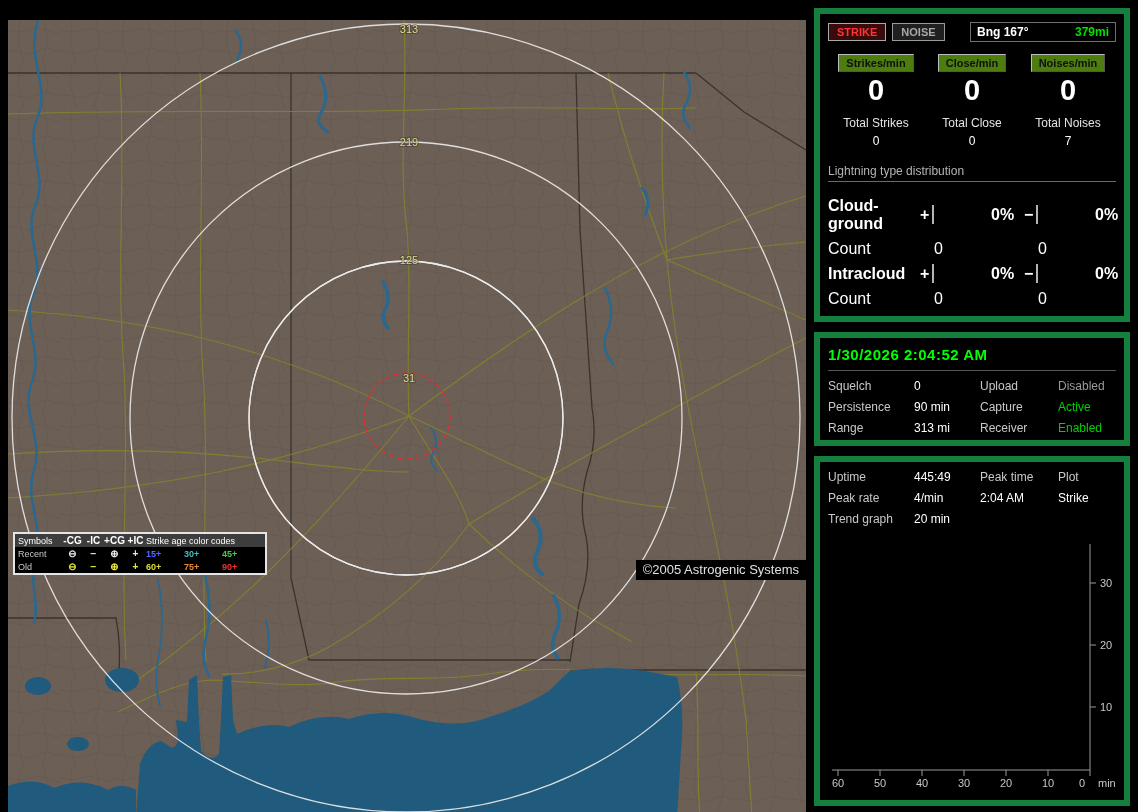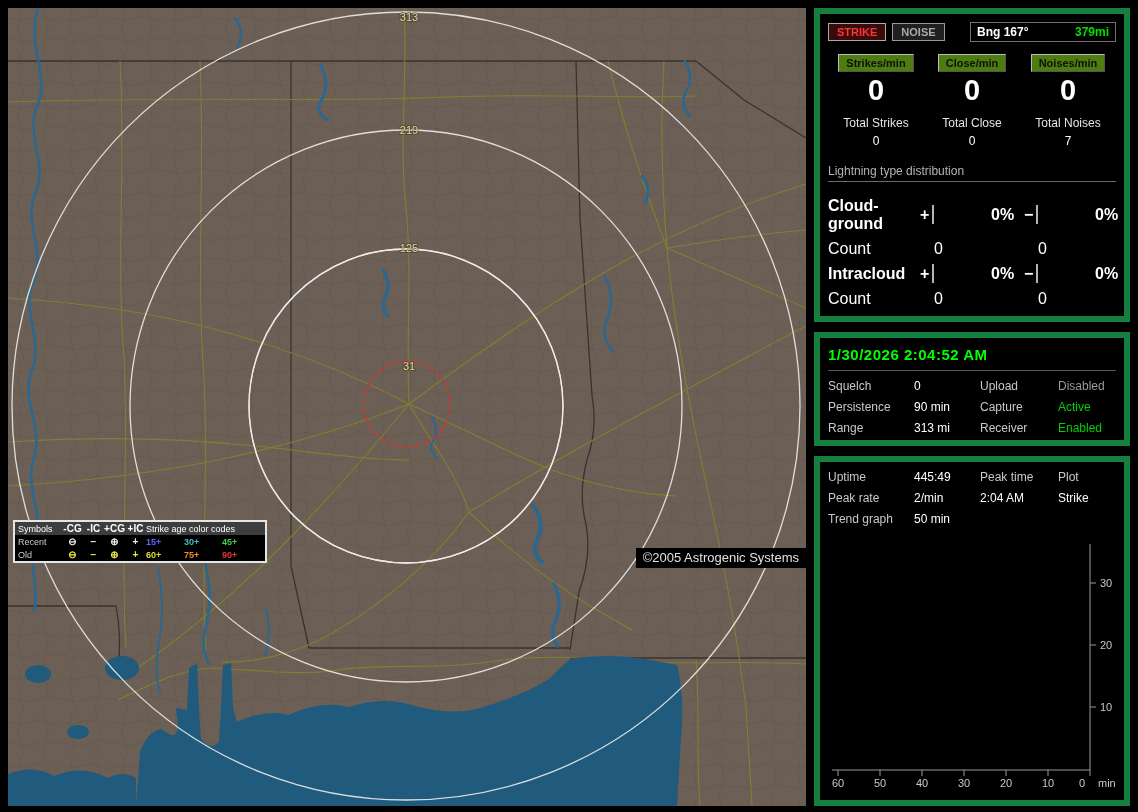--- a/index.html
+++ b/index.html
@@ -1,21 +1,21 @@
 <!DOCTYPE html>
 <html><head>
 <meta charset="utf-8">
 <style>
   html,body { margin:0; padding:0; background:#000; }
   body { width:1138px; height:812px; overflow:hidden;
          font-family:"Liberation Sans", sans-serif; }
   .screen { position:relative; width:1138px; height:812px; background:#000; }
 
   
-  .map { position:absolute; left:8px; top:8px; width:798px; height:560px; background:#6c5f56; }
+  .map { position:absolute; left:8px; top:20px; width:798px; height:560px; background:#6c5f56; }
   .map svg { display:block; }
 
   .legend { position:absolute; left:5px; bottom:5px; width:250px; background:#000;
             border:2px solid #e5e5e5; font-size:9px; color:#ddd; line-height:12px; }
   .lg-row { display:grid; grid-template-columns:44px 21px 21px 21px 21px 38px 38px 38px;
             align-items:center; padding:0 3px; height:13px; }
   .lg-header { background:#3d3d3d; color:#fff; }
   .lg-agehdr { grid-column:6 / span 3; white-space:nowrap; }
   .lg-rowlabel { color:#c8c8c8; }
   .lg-sym { text-align:center; font-weight:bold; font-size:10px; }
@@ -283,26 +283,26 @@
     </div>
 
     <div class="sec sec3">
       <div class="kv-grid">
         <span class="lbl">Uptime</span>
         <span class="val">445:49</span>
         <span class="lbl">Peak time</span>
         <span class="lbl">Plot</span>
 
         <span class="lbl">Peak rate</span>
-        <span class="val">2/min</span>
+        <span class="val">4/min</span>
         <span class="val">2:04 AM</span>
         <span class="val">Strike</span>
 
         <span class="lbl">Trend graph</span>
-        <span class="val">50 min</span>
+        <span class="val">20 min</span>
         <span></span>
           <span></span>
       </div>
 
       <svg class="trend" width="298" height="252" viewBox="0 0 298 252">
         <g stroke="#9a9a9a" stroke-width="1">
           <line x1="262" y1="6" x2="262" y2="232"></line>
           <line x1="4" y1="232" x2="262" y2="232"></line>
 
           <line x1="262" y1="45" x2="268" y2="45"></line>

